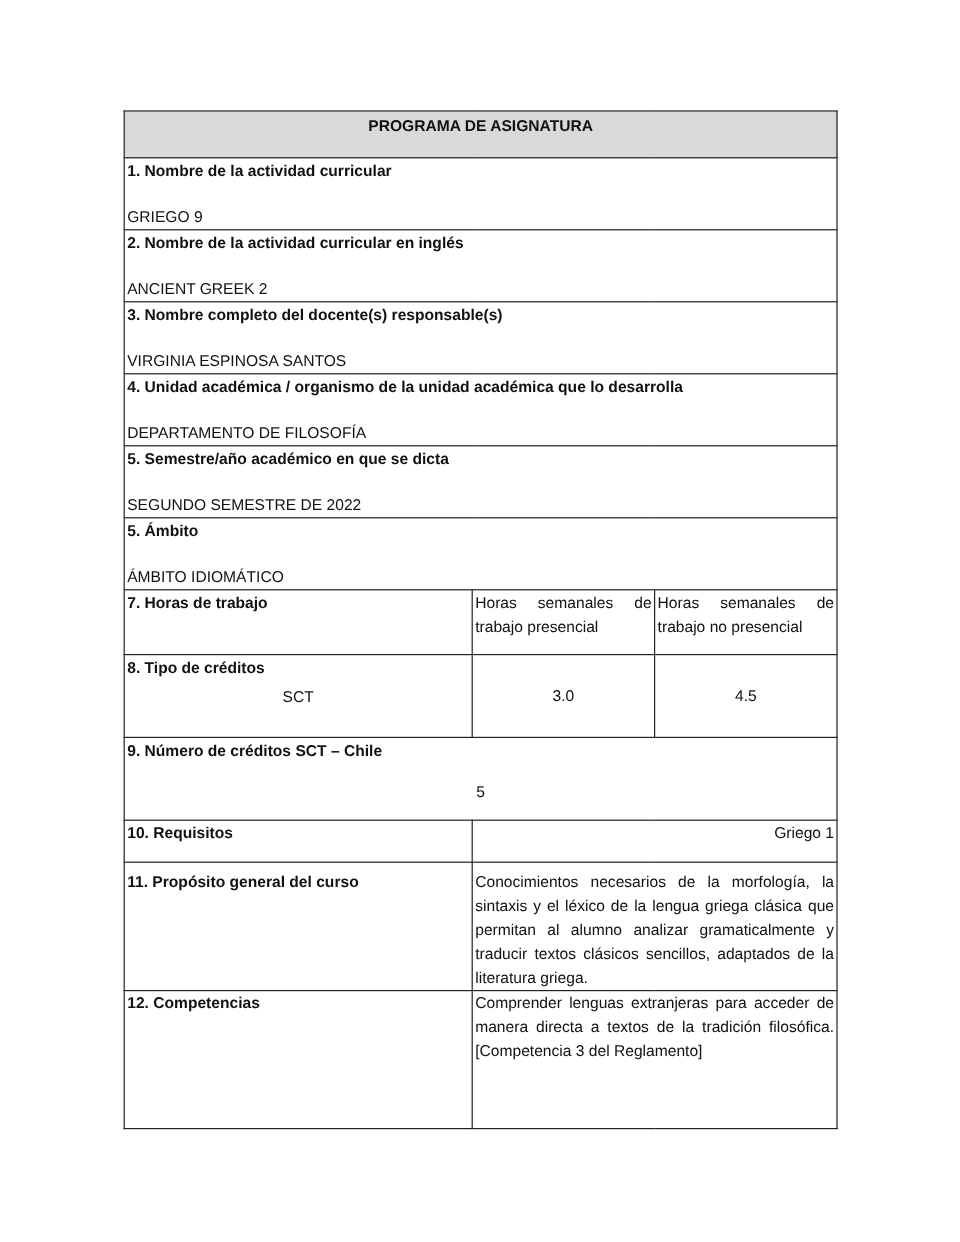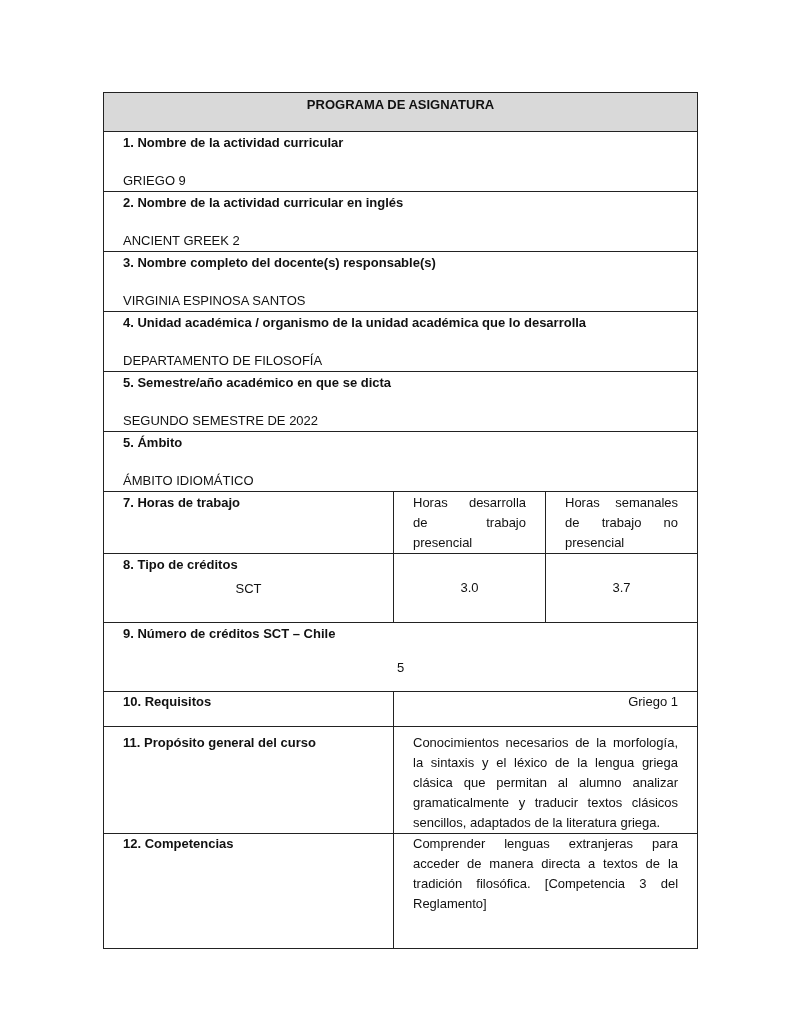--- a/index.html
+++ b/index.html
@@ -1,18 +1,18 @@
 <!DOCTYPE html>
 <html><head>
 <meta charset="utf-8">
 <style>
   html, body { margin: 0; padding: 0; background: #ffffff; }
   body { width: 800px; height: 1035px; position: relative; font-family: "Liberation Sans", sans-serif; color: #111; }
   .tbl { position: absolute; left: 103px; top: 92px; width: 594px; border-collapse: collapse; table-layout: fixed; font-size: 13px; }
-  .tbl td { border: 1.5px solid #222; vertical-align: top; padding: 0 19px; line-height: 20px; margin-left: 25px; }
+  .tbl td { border: 1.5px solid #222; vertical-align: top; padding: 0 2px; line-height: 20px; margin-left: 25px; }
   .hdr { background: #d9d9d9; text-align: center; font-weight: bold; height: 36px; padding-top: 2px !important; }
   .b { font-weight: bold; }
   .stack td { height: 58px; }
   .stack .lbl { display: block; height: 38px; padding-top: 1px; }
   .stack .val { display: block; }
   .just { text-align: justify; }
   .ctr { text-align: right; }
   .r7 td { height: 52px; padding-top: 1px; }
   .r8 td { height: 68px; }
   .r8 .mid { display: block; padding-top: 24px; text-align: center; }
@@ -67,34 +67,34 @@
   </tr>
   <tr class="stack">
     <td colspan="3">
       <span class="lbl b">5. Ámbito</span>
       <span class="val">ÁMBITO IDIOMÁTICO</span>
     </td>
   </tr>
 
   <tr class="r7">
     <td class="b">7. Horas de trabajo</td>
-    <td class="just">Horas desarrolla de trabajo presencial</td>
+    <td class="just">Horas semanales de trabajo presencial</td>
     <td class="just">Horas semanales de trabajo no presencial</td>
   </tr>
 
   <tr class="r8">
     <td>
       <span class="b" style="display:block;padding-top:1px;">8. Tipo de créditos</span>
       <span style="display:block;padding-top:4px;text-align:center;">SCT</span>
     </td>
     <td>
       <span class="mid">3.0</span>
     </td>
     <td>
-      <span class="mid">3.7</span>
+      <span class="mid">4.5</span>
     </td>
   </tr>
 
   <tr class="r9">
     <td colspan="3">
       <span class="b" style="display:block;padding-top:1px;">9. Número de créditos SCT – Chile</span>
       <span style="display:block;padding-top:14px;text-align:center;">5</span>
     </td>
   </tr>
 

